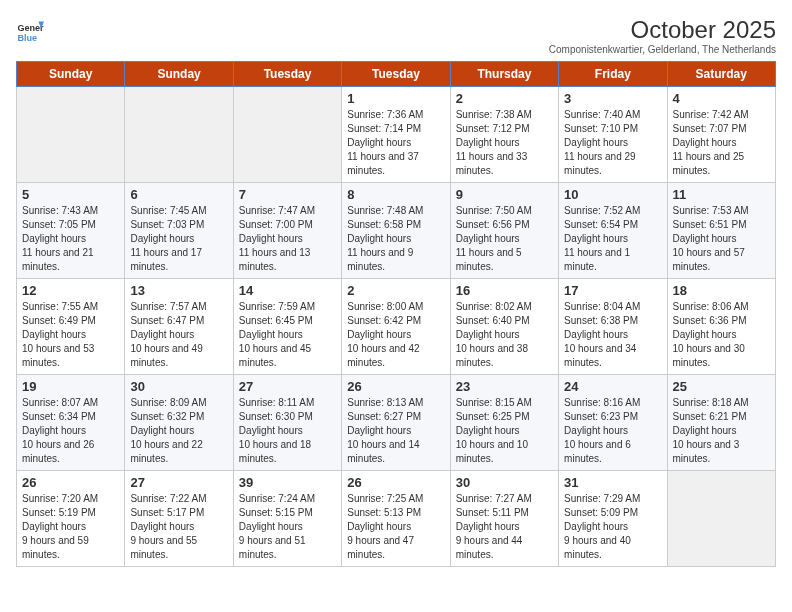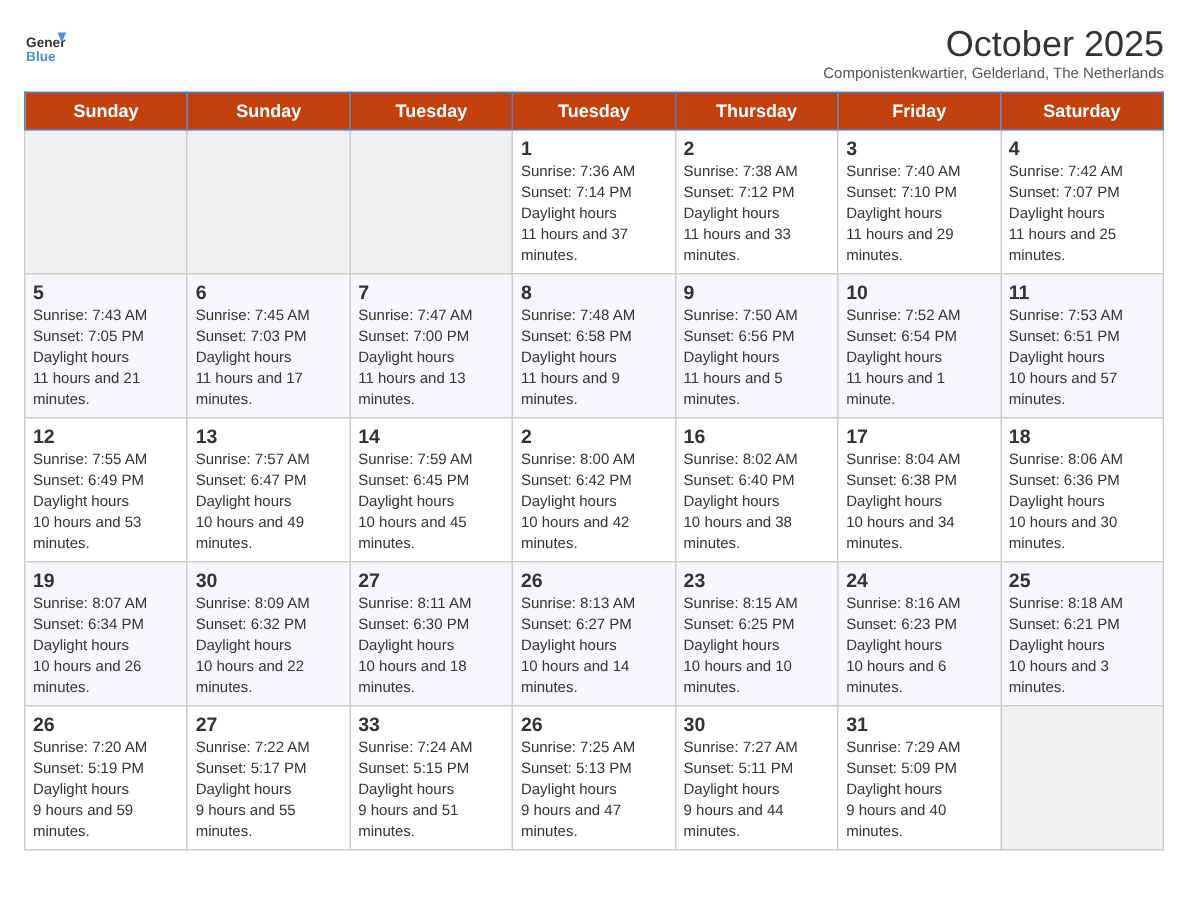--- a/index.html
+++ b/index.html
@@ -222,21 +222,21 @@
       <tr>
         <td>
           <div class="day-num">26</div>
           <div class="day-info">Sunrise: 7:20 AM<br>Sunset: 5:19 PM<br>Daylight hours<br>9 hours and 59 minutes.</div>
         </td>
         <td>
           <div class="day-num">27</div>
           <div class="day-info">Sunrise: 7:22 AM<br>Sunset: 5:17 PM<br>Daylight hours<br>9 hours and 55 minutes.</div>
         </td>
         <td>
-          <div class="day-num">33</div>
+          <div class="day-num">39</div>
           <div class="day-info">Sunrise: 7:24 AM<br>Sunset: 5:15 PM<br>Daylight hours<br>9 hours and 51 minutes.</div>
         </td>
         <td>
           <div class="day-num">26</div>
           <div class="day-info">Sunrise: 7:25 AM<br>Sunset: 5:13 PM<br>Daylight hours<br>9 hours and 47 minutes.</div>
         </td>
         <td>
           <div class="day-num">30</div>
           <div class="day-info">Sunrise: 7:27 AM<br>Sunset: 5:11 PM<br>Daylight hours<br>9 hours and 44 minutes.</div>
         </td>

